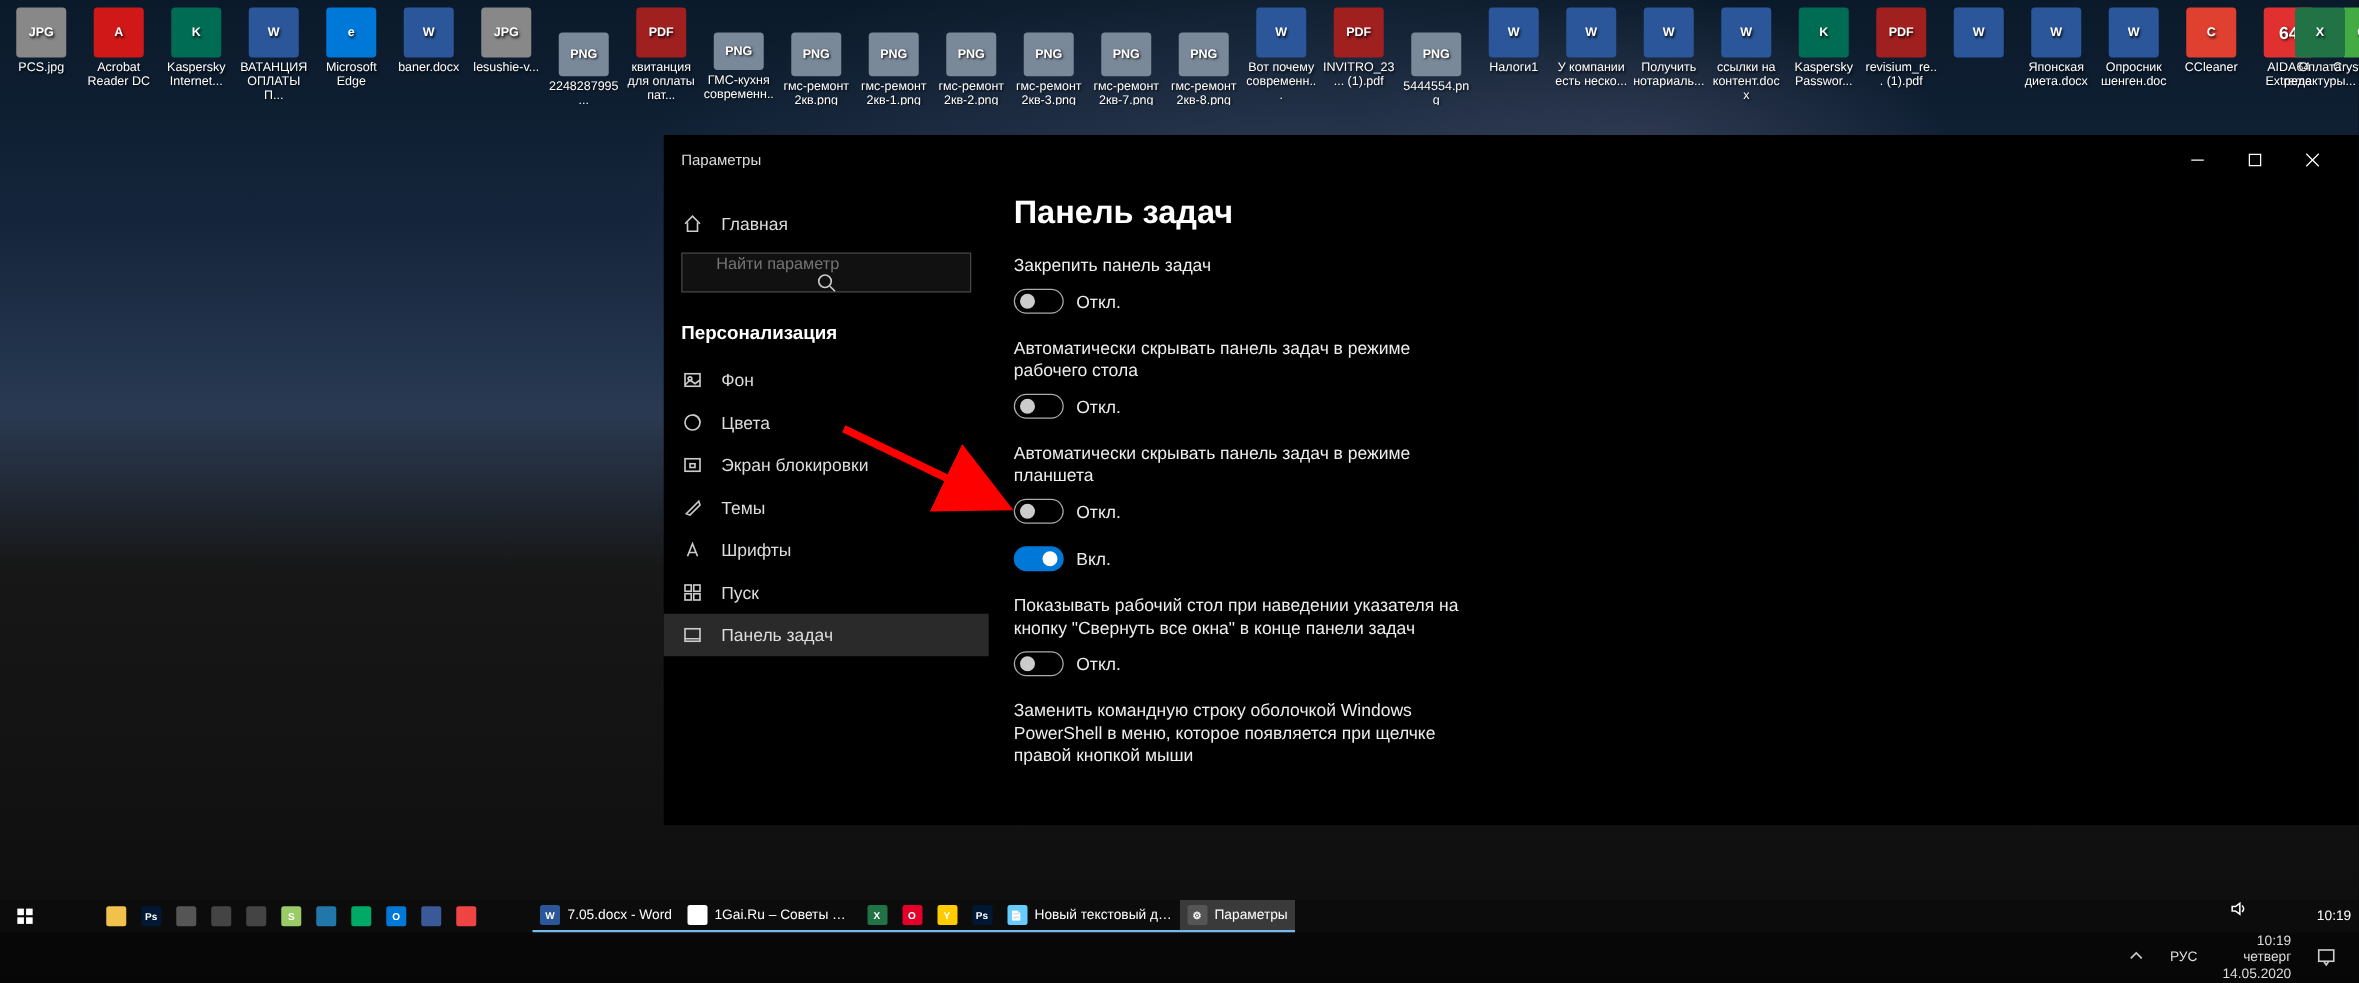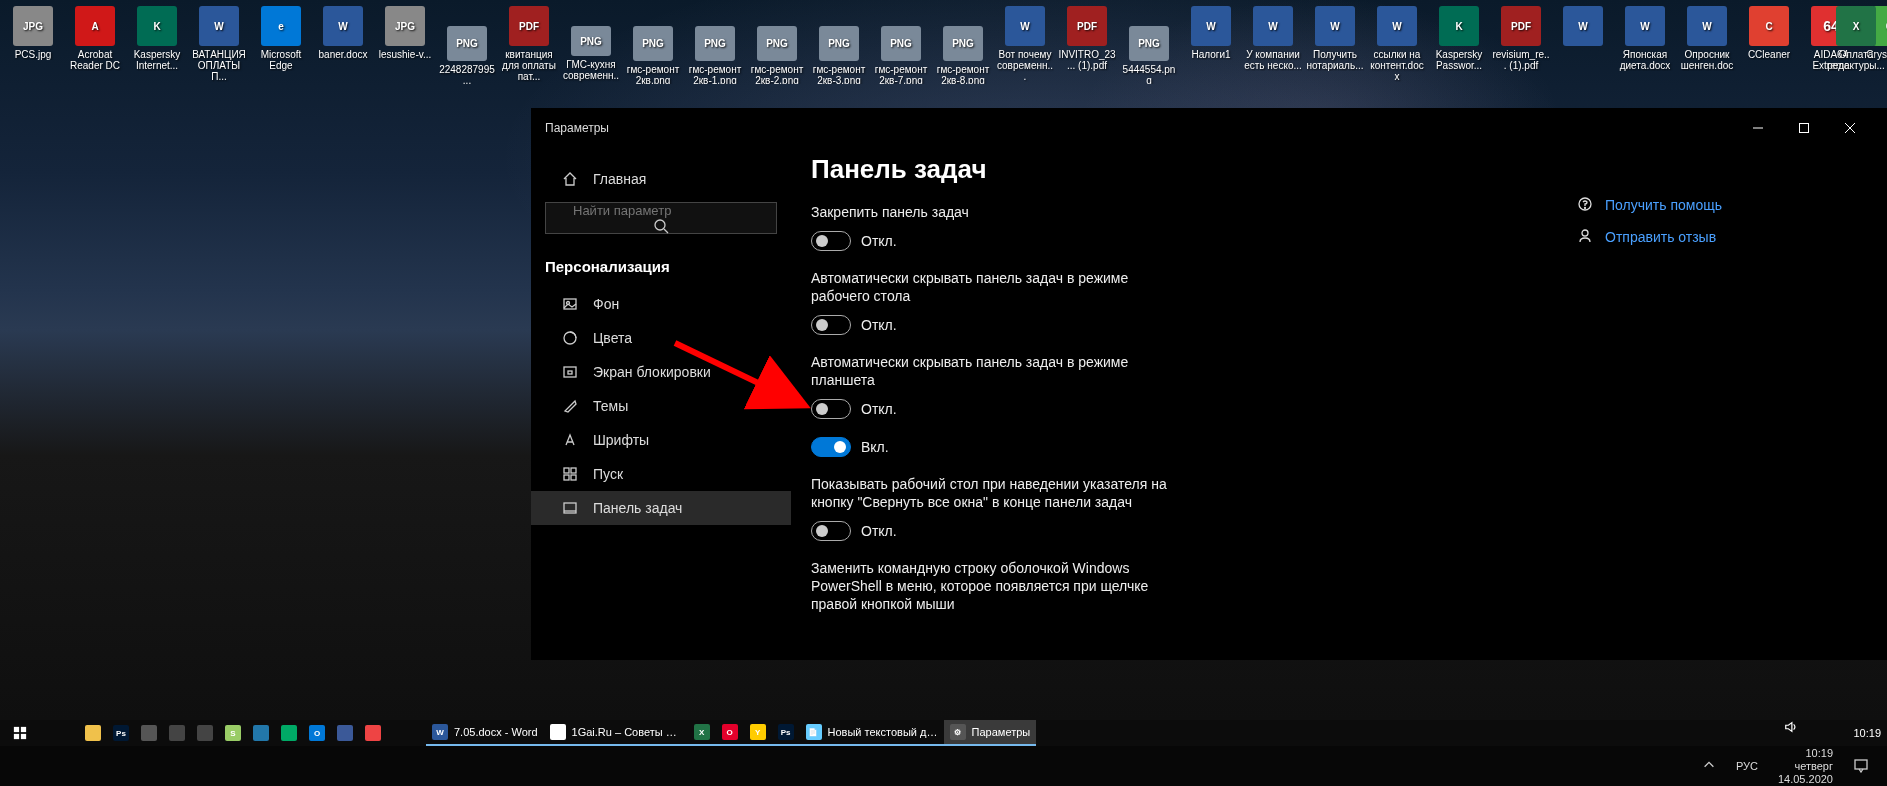--- a/index.html
+++ b/index.html
@@ -53,21 +53,21 @@
   display: grid; grid-template-columns: 260px 1fr 310px; grid-template-rows: 40px 1fr;
 }
 .settings-titlebar {
   grid-column: 1 / 4; display: flex; align-items: center; padding: 0 14px; font-size: 12px; color: #ddd;
 }
 .settings-titlebar .spacer { flex: 1; }
 .winctl { width: 46px; height: 32px; display: flex; align-items: center; justify-content: center; cursor: pointer; }
 .winctl svg { width: 12px; height: 12px; stroke: #fff; fill: none; stroke-width: 1; }
 
 .settings-nav { padding: 14px 0 0 0; font-size: 14px; }
-.nav-row { display: flex; align-items: center; gap: 14px; padding: 8px 30px; cursor: pointer; color: #ddd; }
+.nav-row { display: flex; align-items: center; gap: 14px; padding: 8px 14px; cursor: pointer; color: #ddd; }
 .nav-row.selected { background: #2a2a2a; }
 .nav-row .icon { width: 18px; height: 18px; display: flex; align-items: center; justify-content: center; }
 .nav-row .icon svg { width: 16px; height: 16px; stroke: #ccc; fill: none; stroke-width: 1.3; }
 .nav-search {
   margin: 6px 14px 12px 14px; height: 32px; background: #111; border: 1px solid #444;
   display: flex; align-items: center; padding: 0 8px; flex-direction: column;
 }
 .nav-search input {
   flex: 1; background: transparent; border: 0; outline: 0; color: #ddd; font-size: 13px;
 }
@@ -418,39 +418,20 @@
               <div class="toggle">
                 <div class="knob"></div>
               </div>
               <span class="toggle-state">Откл.</span>
             </div>
           </div>
         </div>
       <div class="opt-desc">Заменить командную строку оболочкой Windows PowerShell в меню, которое появляется при щелчке правой кнопкой мыши</div>
     </div>
 
-    <div class="settings-side">
-      <div id="side-links">
-          <div class="side-link">
-            <span class="icon"><svg viewBox="0 0 16 16">
-                <circle cx="8" cy="8" r="6"></circle>
-                <path d="M6 6 Q8 4 10 6 Q10 8 8 8 V10"></path>
-                <circle cx="8" cy="12" r="0.5"></circle>
-              </svg></span>
-            <span>Получить помощь</span>
-          </div>
-          <div class="side-link">
-            <span class="icon"><svg viewBox="0 0 16 16">
-                <circle cx="8" cy="5" r="3"></circle>
-                <path d="M3 14 Q3 10 8 10 Q13 10 13 14"></path>
-              </svg></span>
-            <span>Отправить отзыв</span>
-          </div>
-        </div>
-    </div>
   </div>
 
   <div class="arrow">
     <svg viewBox="0 0 150 80">
       <defs>
           <marker id="ah" markerWidth="10" markerHeight="10" refX="8" refY="5" orient="auto">
             <path d="M0 0 L10 5 L0 10 Z" fill="#ff0000"></path>
           </marker>
         </defs>
       <line x1="5" y1="5" x2="130" y2="65" stroke="#ff0000" stroke-width="6" marker-end="url(#ah)"></line>

